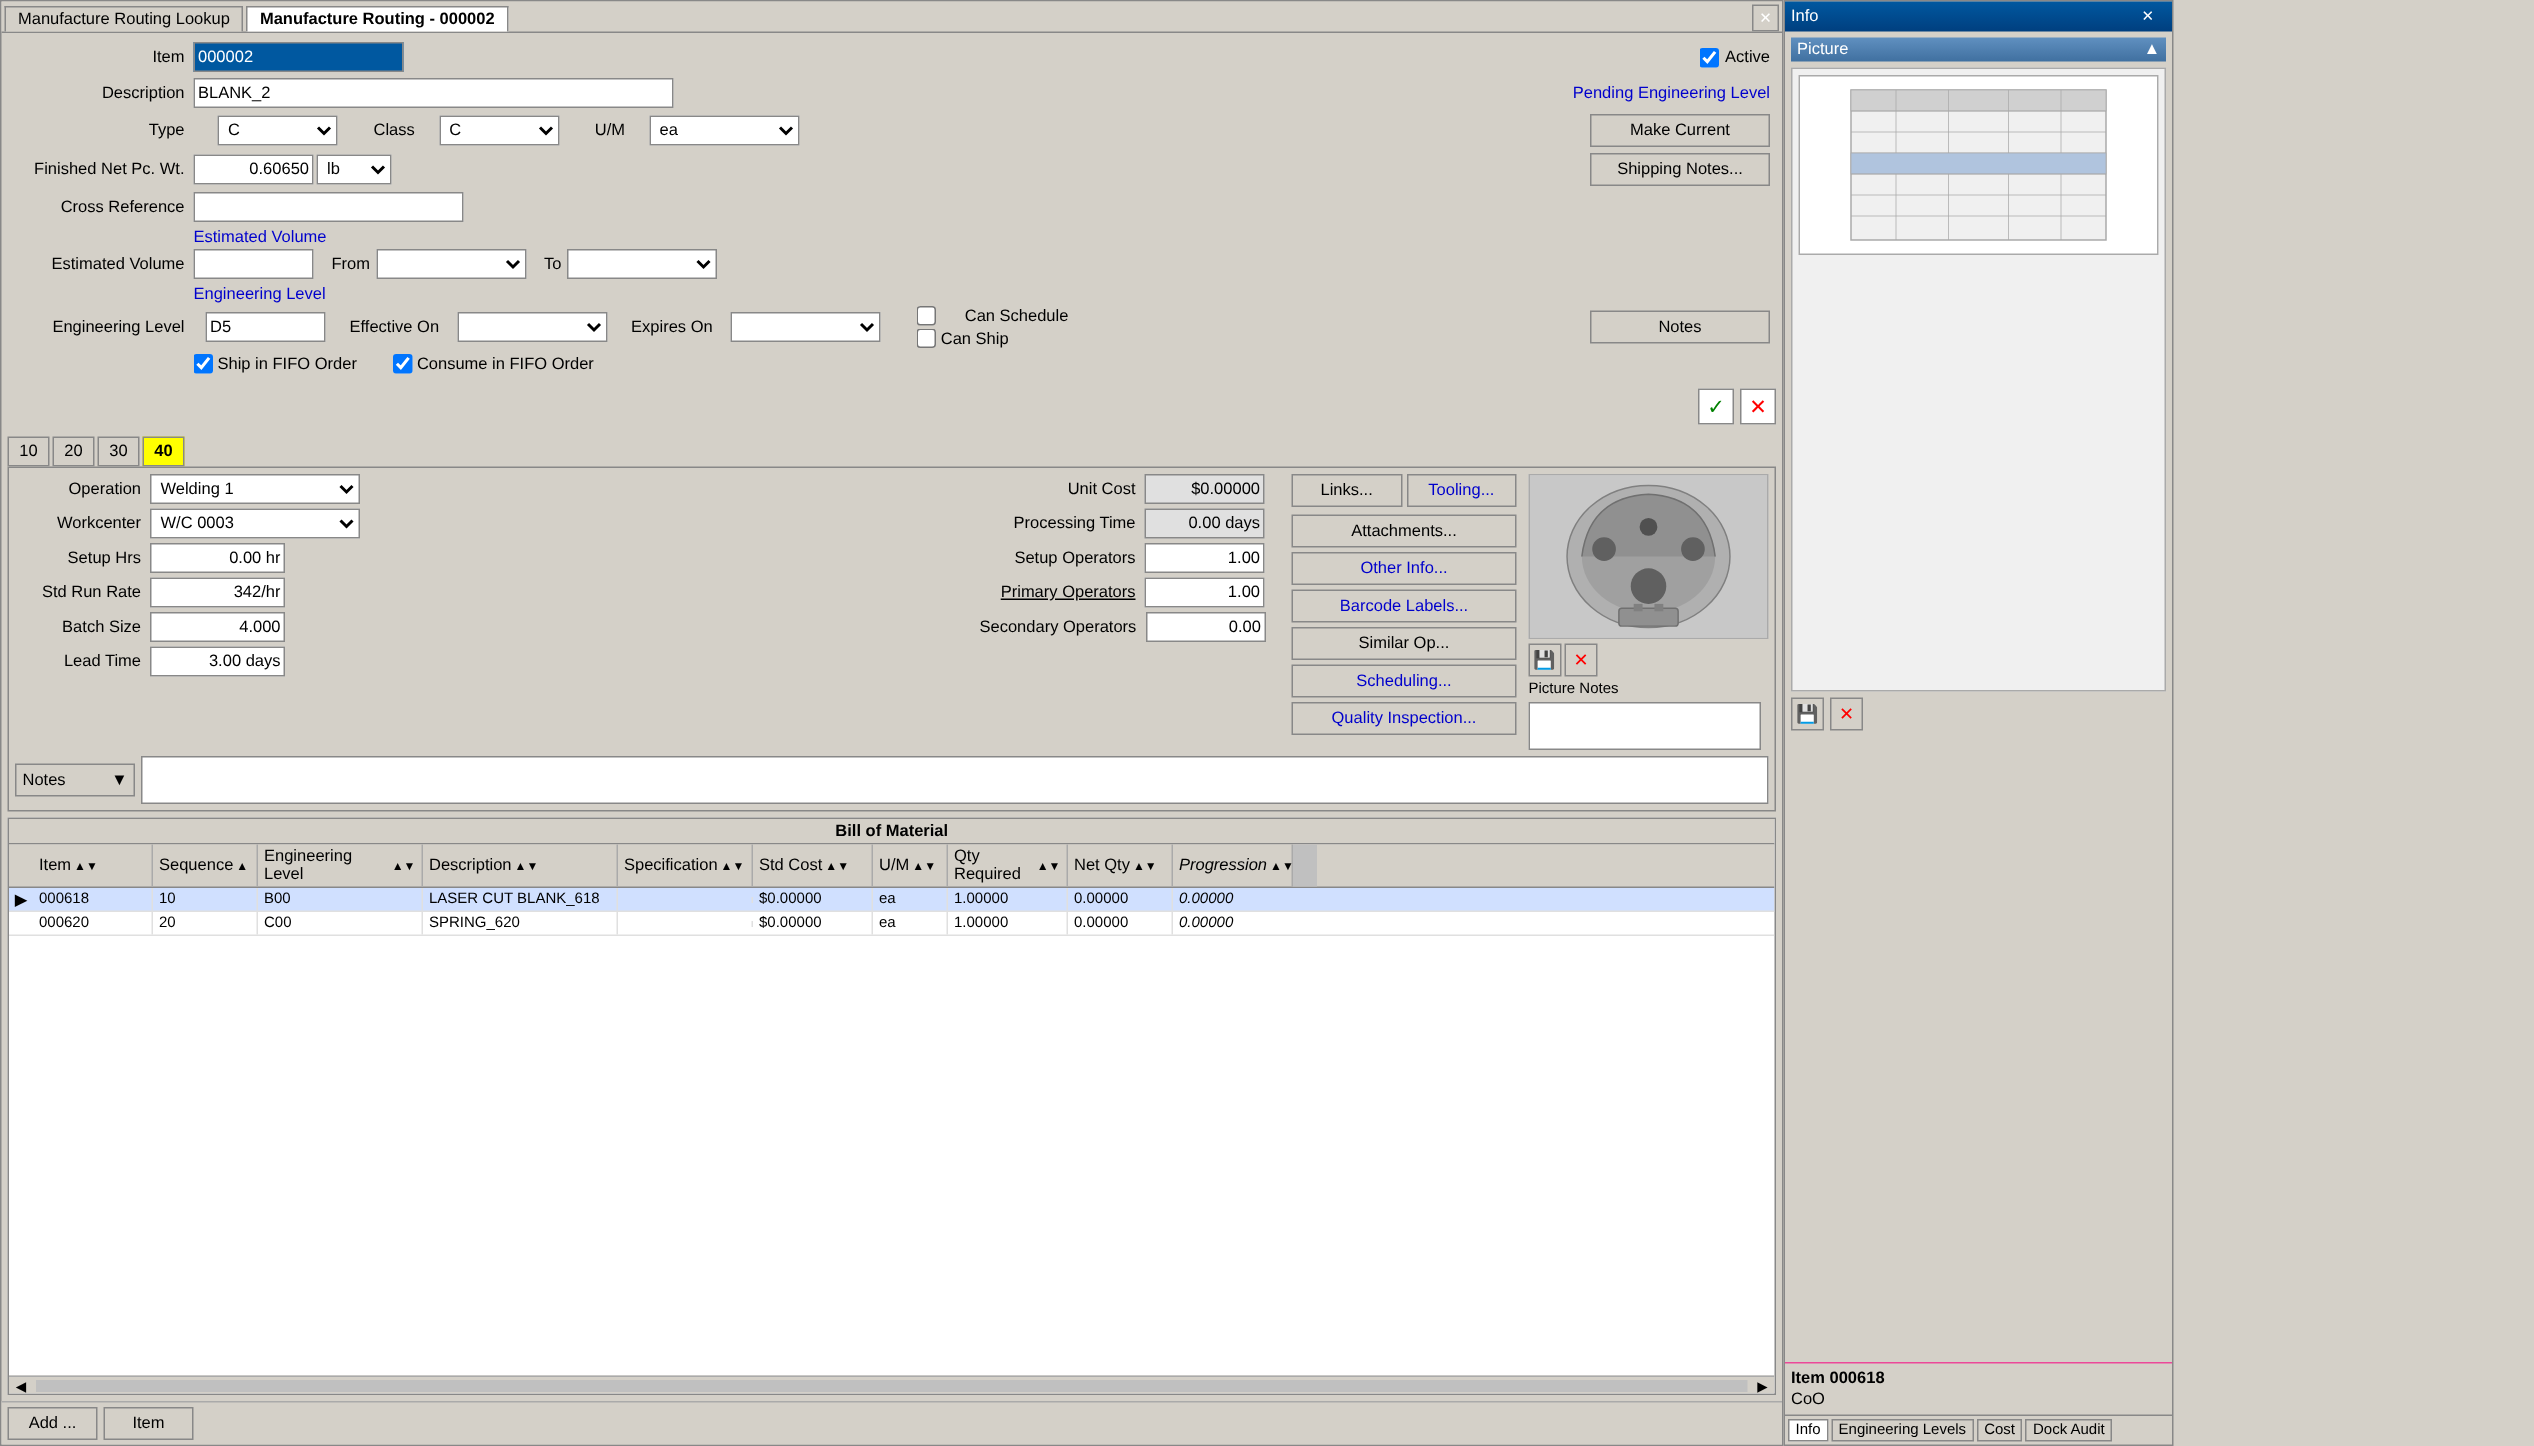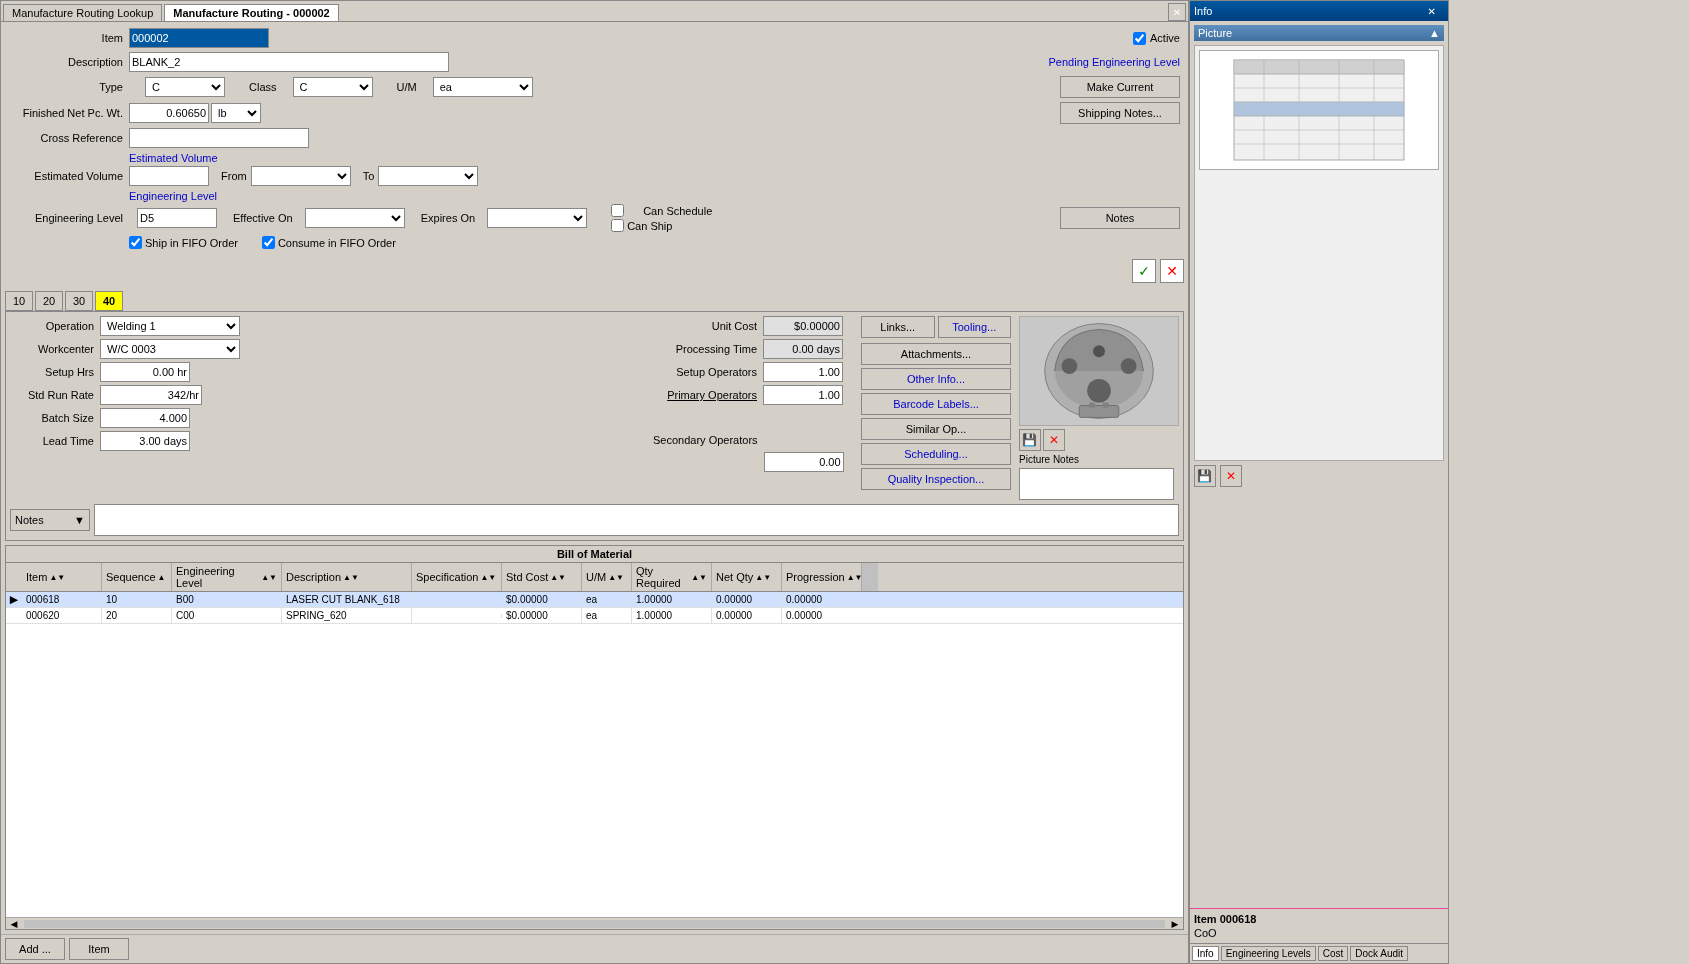--- a/index.html
+++ b/index.html
@@ -52,21 +52,21 @@
     
     .col-item { width: 80px; flex-shrink: 0; }
     .col-seq { width: 70px; flex-shrink: 0; }
     .col-eng { width: 110px; flex-shrink: 0; }
     .col-desc { width: 130px; flex-shrink: 0; }
     .col-spec { width: 90px; flex-shrink: 0; }
     .col-cost { width: 80px; flex-shrink: 0; }
     .col-um { width: 50px; flex-shrink: 0; }
     .col-qty { width: 80px; flex-shrink: 0; }
     .col-netqty { width: 70px; flex-shrink: 0; }
-    .col-prog { width: 80px; flex-shrink: 0; }
+    .col-prog { width: 80px; flex-shrink: 0; font-style: italic; }
     .col-scroll { width: 16px; flex-shrink: 0; }
     
     .row-indicator { width: 16px; text-align: center; flex-shrink: 0; }
     
     
     .bottom-bar { display: flex; align-items: center; gap: 4px; padding: 3px 4px; background: #d4d0c8; border-top: 1px solid #aaa; flex-shrink: 0; }
     
     
     .info-title-bar { background: linear-gradient(to bottom, #0058a0, #003f7f); color: white; padding: 2px 4px; display: flex; align-items: center; justify-content: space-between; height: 20px; flex-shrink: 0; }
     .info-section { flex: 1; padding: 4px; display: flex; flex-direction: column; }
@@ -219,21 +219,21 @@
         <div class="form-row" style="margin-bottom:3px;">
           <span class="form-label" style="min-width:90px;">Workcenter</span>
           <select style="width:140px;"><option>W/C 0003</option></select>
         </div>
         <div class="form-row" style="margin-bottom:3px;">
           <span class="form-label" style="min-width:90px;">Setup Hrs</span>
           <input type="text" style="width: 90px; text-align: right;" value="0.00 hr">
         </div>
         <div class="form-row" style="margin-bottom:3px;">
           <span class="form-label" style="min-width:90px;">Std Run Rate</span>
-          <input type="text" style="width: 102px; text-align: right;" value="342/hr">
+          <input type="text" style="width: 90px; text-align: right;" value="342/hr">
         </div>
         <div class="form-row" style="margin-bottom:3px;">
           <span class="form-label" style="min-width:90px;">Batch Size</span>
           <input type="text" style="width: 90px; text-align: right; padding-left: 11px;" value="4.000">
         </div>
         <div class="form-row" style="margin-bottom:3px;">
           <span class="form-label" style="min-width:90px;">Lead Time</span>
           <input type="text" style="width: 90px; text-align: right;" value="3.00 days">
         </div>
       </div>
@@ -250,21 +250,21 @@
         <div class="form-row" style="margin-bottom:3px;">
           <span class="form-label" style="min-width:110px;">Setup Operators</span>
           <input type="text" style="width: 80px; text-align: right;" value="1.00">
         </div>
         <div class="form-row" style="margin-bottom:3px;">
           <span class="form-label" style="min-width:110px;text-decoration:underline;">Primary Operators</span>
           <input type="text" style="width: 80px; text-align: right;" value="1.00">
         </div>
         <div class="form-row" style="margin-bottom:3px;">
           <span class="form-label" style="min-width:110px;">Secondary Operators</span>
-          <input type="text" style="width: 80px; text-align: right; margin-top: 44px;" value="0.00">
+          <input type="text" style="width: 80px; text-align: right;" value="0.00">
         </div>
       </div>
 
       <div style="display:flex; flex-direction:column; gap:3px; width:150px;">
         <div style="display:flex; gap:3px; margin-bottom:2px;">
           <button style="flex:1;">Links...</button>
           <button style="flex:1; color:#0000cc;">Tooling...</button>
         </div>
         <button style="width:150px;">Attachments...</button>
         <button style="width:150px; color:#0000cc;">Other Info...</button>

